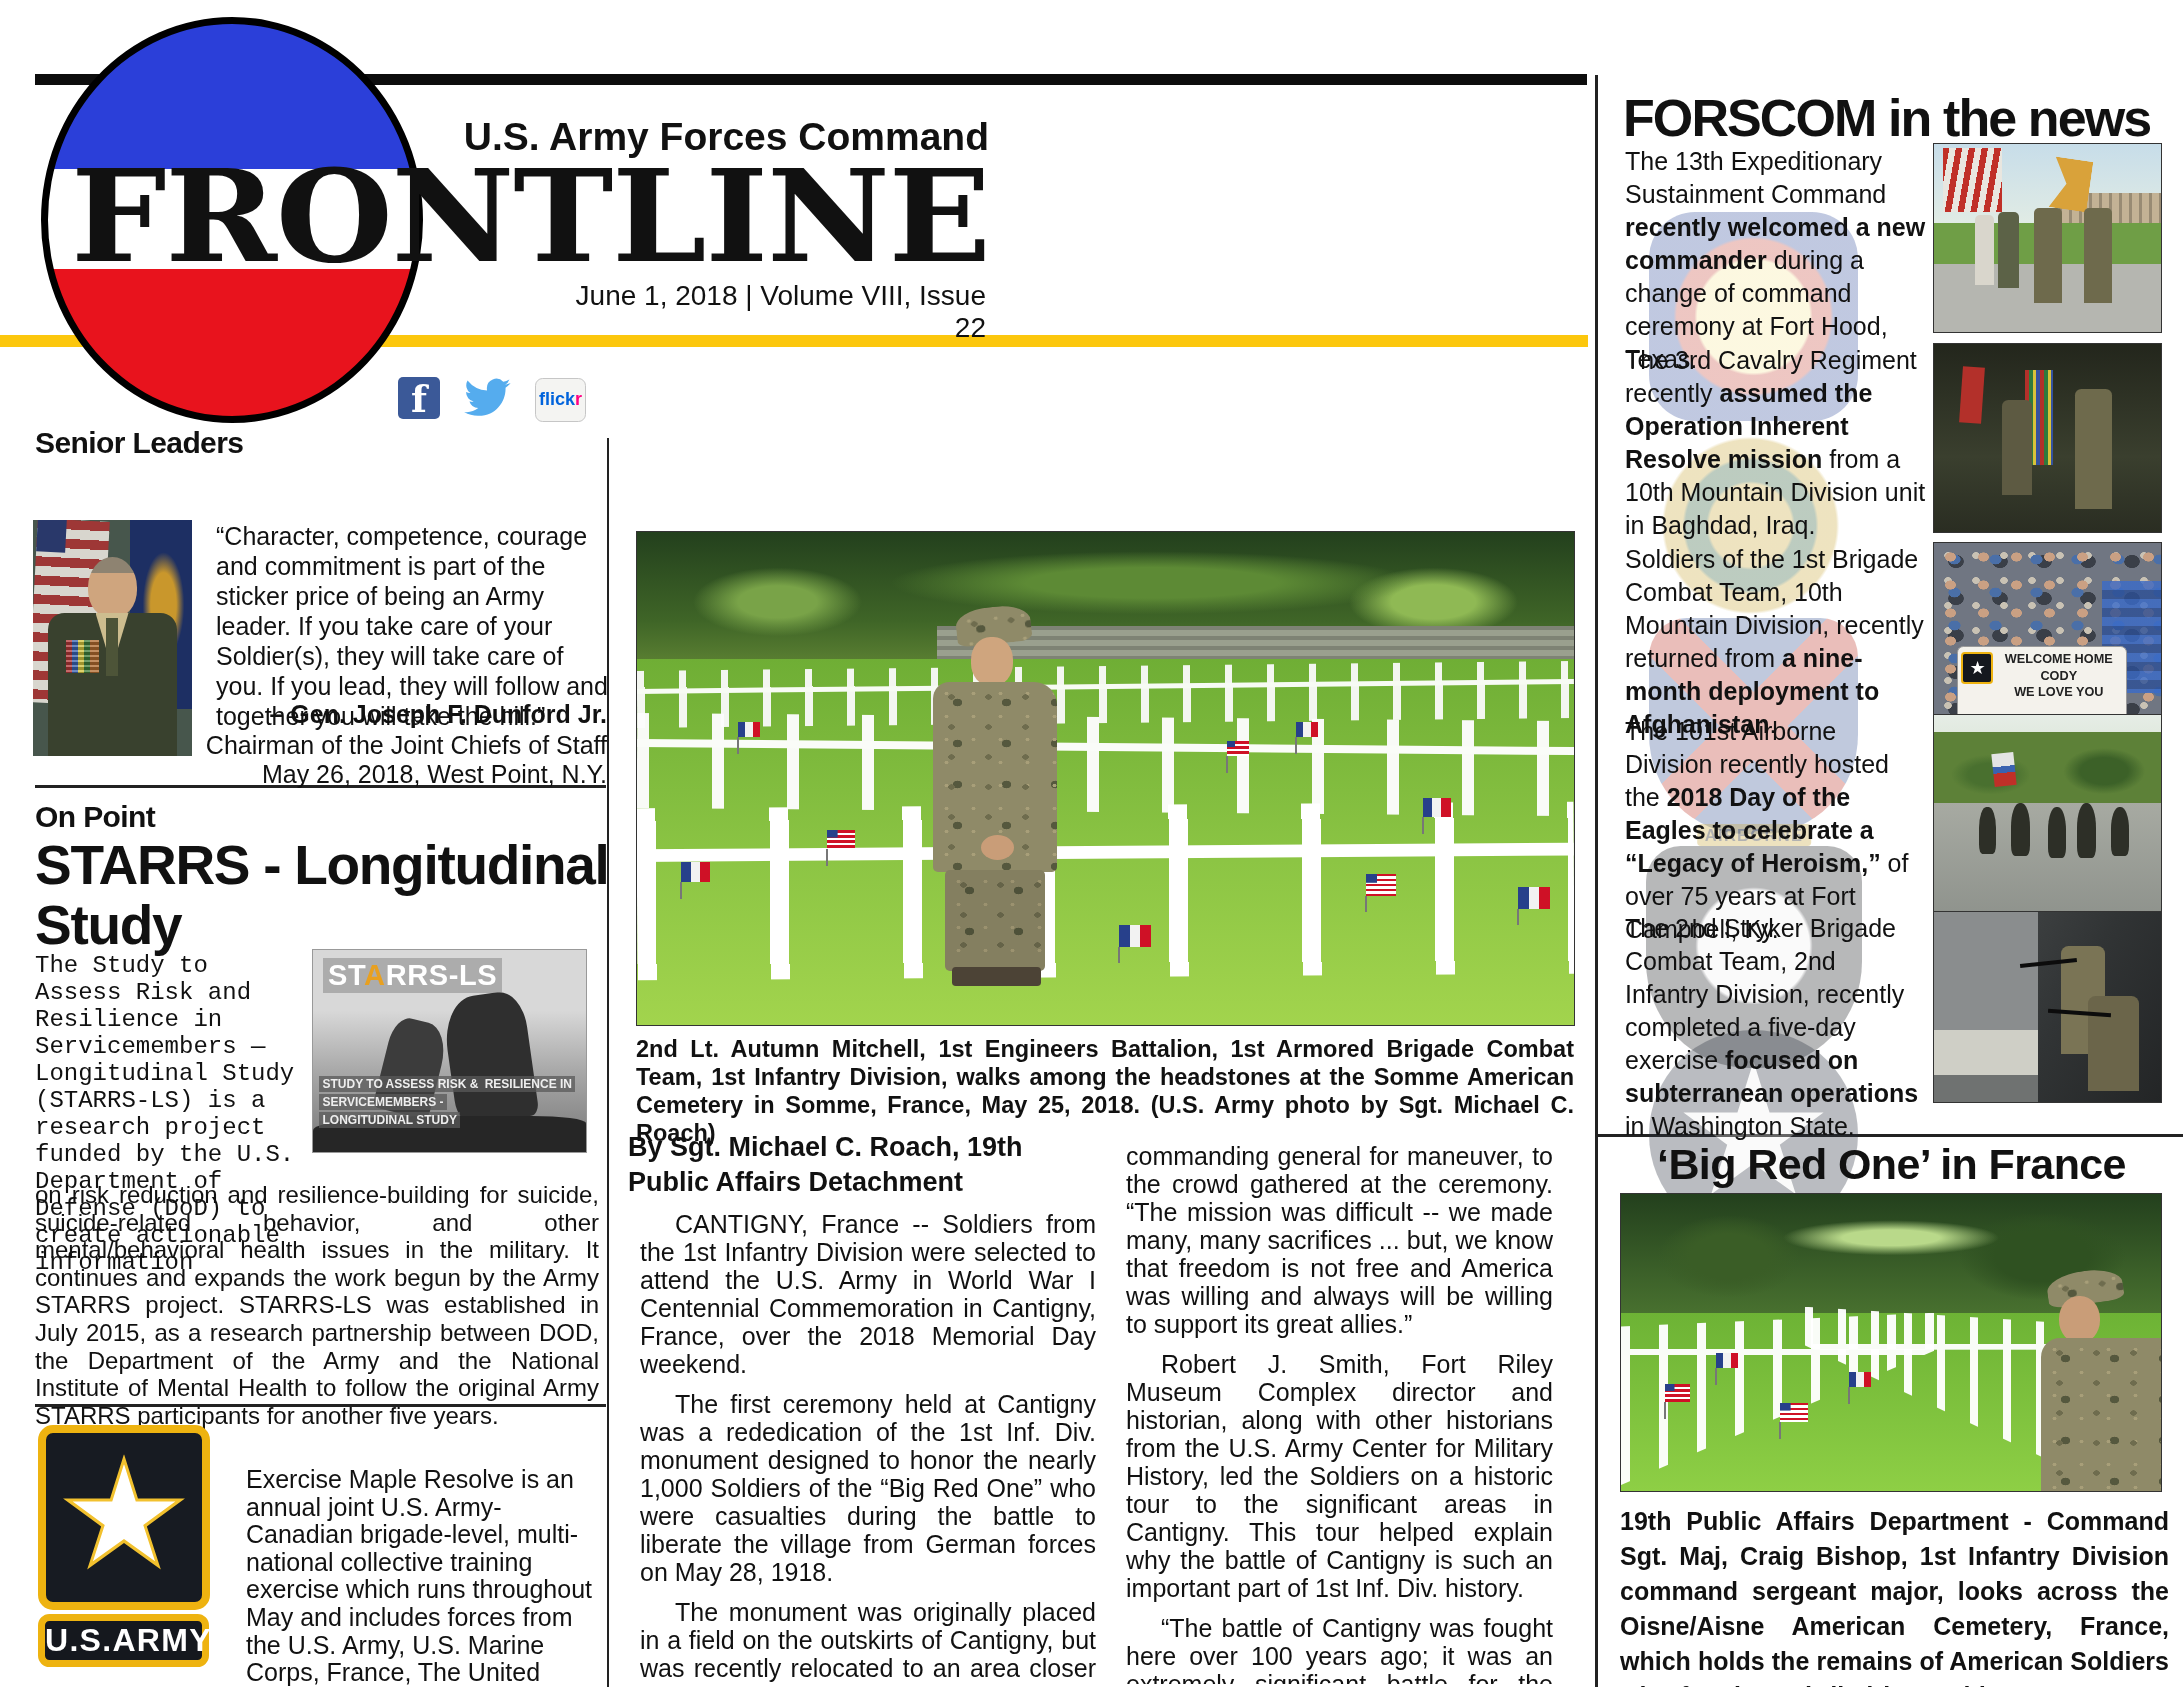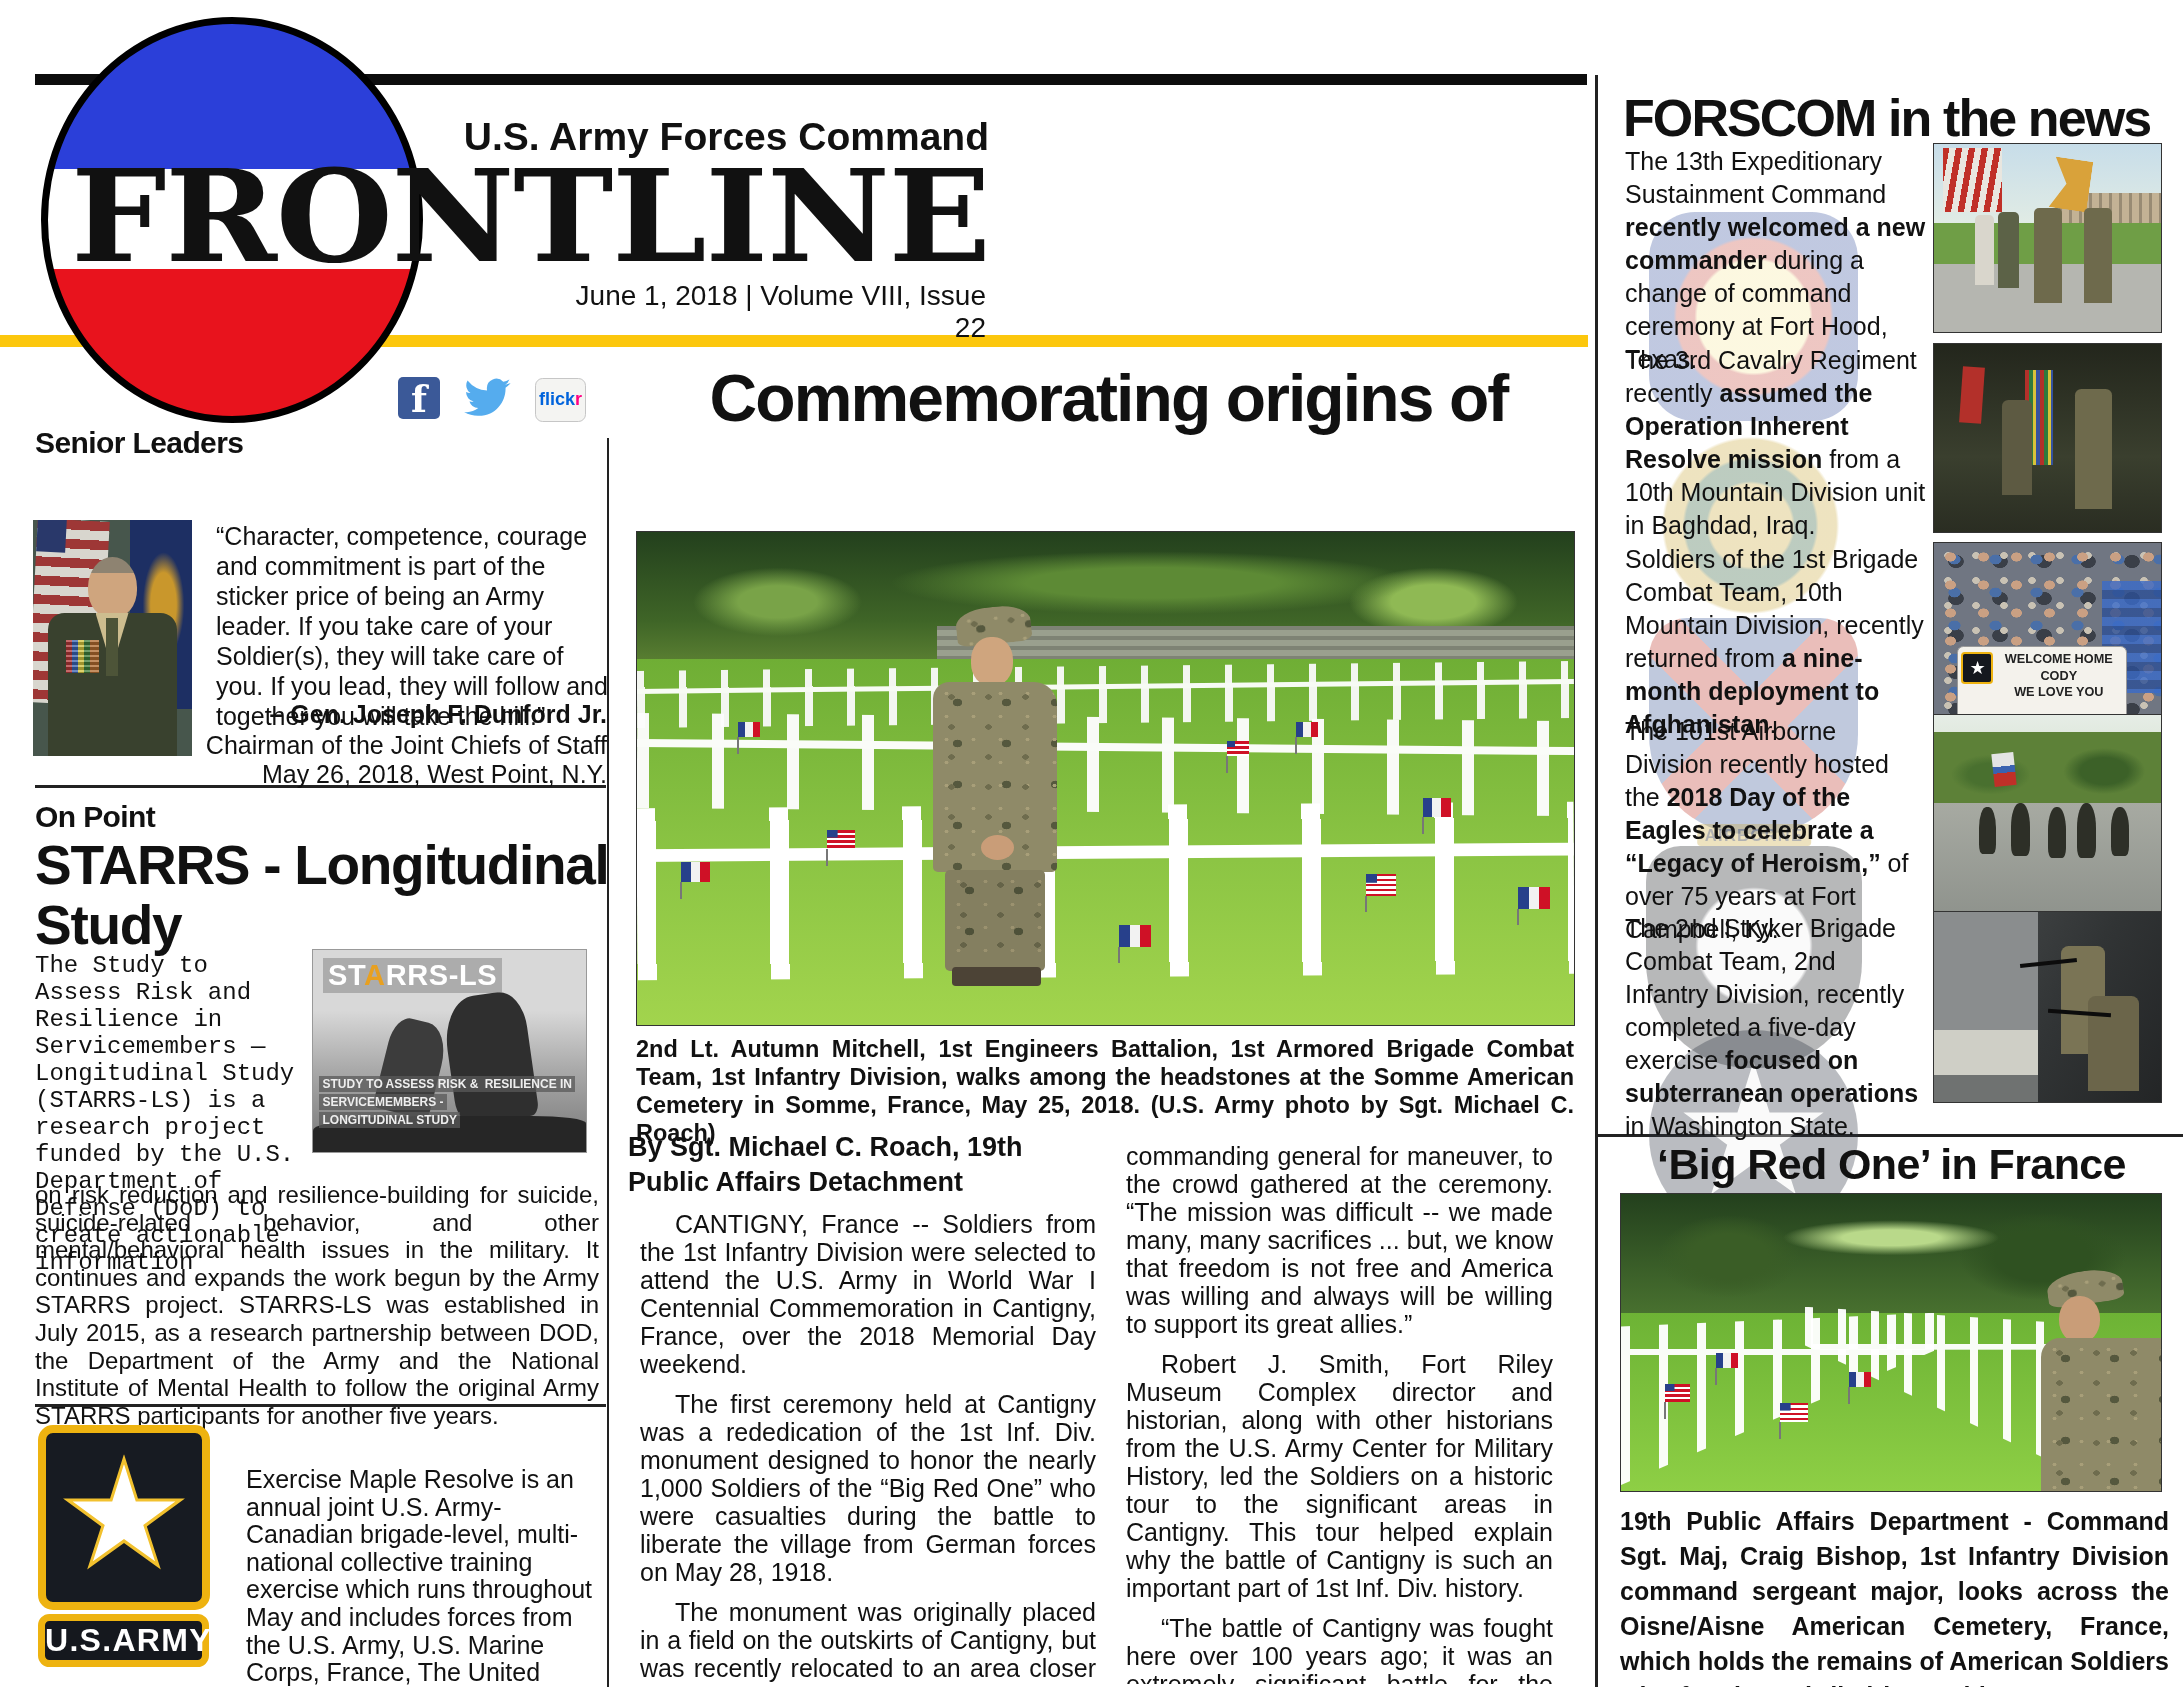--- a/index.html
+++ b/index.html
@@ -252,21 +252,20 @@
   <div class="abs op-wide">on risk reduction and resilience-building for suicide, suicide-related behavior, and other mental/behavioral health issues in the military. It continues and expands the work begun by the Army STARRS project. STARRS-LS was established in July 2015, as a research partnership between DOD, the Department of the Army and the National Institute of Mental Health to follow the original Army STARRS participants for another five years.</div>
 
   <div class="abs army-badge">
     <div class="army-star-g"></div>
     <div class="army-star-w"></div>
   </div>
   <div class="abs army-tab">U.S.ARMY</div>
   <div class="abs maple-body">Exercise Maple Resolve is an annual joint U.S. Army-Canadian brigade-level, multi-national collective training exercise which runs throughout May and includes forces from the U.S. Army, U.S. Marine Corps, France, The United Kingdom, Australia and New Zealand.</div>
 
   <div class="abs feat-h1">
-    <div>Commemorating origins of</div>
   </div>
 
   <div class="abs feat-photo">
     <div class="mp-trees"></div>
     <div class="mp-wall"></div>
     <div class="mp-lawn"></div>
     <div class="mp-row mp-row-far"></div>
     <div class="mp-row mp-row-mid"></div>
     <div class="mp-row mp-row-near"></div>
     <div class="flag flag-fr" style="left:101px;top:190px;width:21.6px;height:15px;"></div>

